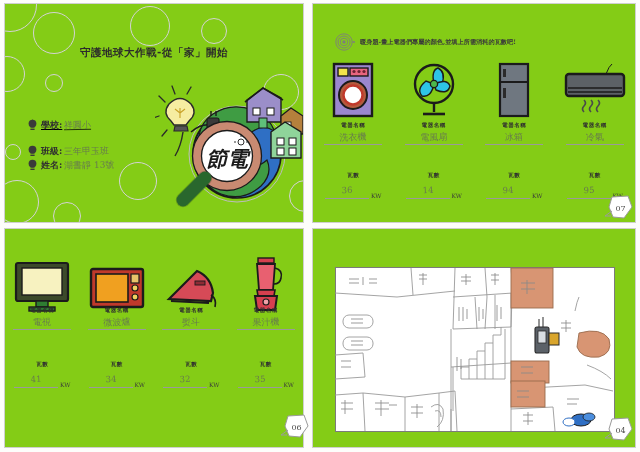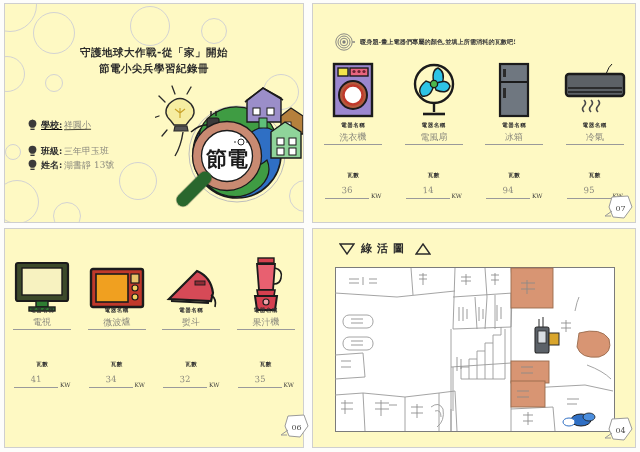--- a/index.html
+++ b/index.html
@@ -16,21 +16,21 @@
   }
   #scan {
     position: absolute;
     left: 0; top: 0;
     width: 640px;
     height: 452px;
     background: #fdfdfb;
   }
   .panel {
     position: absolute;
-    background: #fef9c3;
+    background: #84cc16;
     box-sizing: border-box;
   }
   .pborder { border: 1px solid #cfcfcf; }
 
   
   #cover { left: 4px; top: 3px; width: 300px; height: 220px; overflow: hidden; }
 
   .deco-circle {
     position: absolute;
     border: 1px solid #d3d3d3;
@@ -67,21 +67,21 @@
   }
   .hand {
     font-family: "DejaVu Serif", "Liberation Serif", serif;
     color: #5d5d62;
     opacity: 0.72;
     white-space: nowrap;
     transform: rotate(-1.2deg);
   }
   .field-value { font-size: 9px; margin-left: 2px; }
 
-  #globe-wrap { position: absolute; left: 150px; top: 78px; width: 150px; height: 140px; }
+  #globe-wrap { position: absolute; left: 150px; top: 78px; width: 150px; height: 140px; font-style: italic; }
 
   
   #quiz-top { left: 312px; top: 3px; width: 324px; height: 220px; }
 
   .instr-row {
     position: absolute;
     left: 22px; top: 28px;
     display: flex;
     align-items: center;
   }
@@ -214,21 +214,20 @@
     <div class="deco-circle" style="left:-16px; top:52px; width:34px; height:34px;"></div>
     <div class="deco-circle" style="left:258px; top:70px; width:34px; height:34px;"></div>
     <div class="deco-circle" style="left:40px; top:70px; width:16px; height:16px;"></div>
     <div class="deco-circle" style="left:114px; top:158px; width:36px; height:36px;"></div>
     <div class="deco-circle" style="left:-10px; top:176px; width:42px; height:42px;"></div>
     <div class="deco-circle" style="left:48px; top:198px; width:26px; height:26px;"></div>
     <div class="deco-circle" style="left:0px; top:140px; width:14px; height:14px;"></div>
     <div class="deco-circle" style="left:284px; top:176px; width:30px; height:30px;"></div>
 
     <div class="cover-title" id="title-line1">守護地球大作戰-從「家」開始</div>
-    <div class="cover-title" id="title-line2">節電小尖兵學習紀錄冊</div>
 
     <div class="field-row" style="left:22px; top:113px;text-decoration:underline;">
       <svg class="bulb-icon" viewBox="0 0 11 13">
         <circle cx="5.5" cy="4.6" r="3.9" fill="#3a3a3a"></circle>
         <rect x="3.4" y="8.4" width="4.2" height="1" fill="#3a3a3a"></rect>
         <rect x="3.4" y="10" width="4.2" height="1" fill="#3a3a3a"></rect>
         <path d="M5.5 0.4 L5.5 -0.2" stroke="#3a3a3a" stroke-width="0.8"></path>
       </svg>
       <span class="field-label">學校:</span>
       <span class="hand field-value">祥圓小</span>
@@ -518,29 +517,20 @@
       </div>
       <div class="appliance-cell" style="width:70px;">
         <div class="sublabel">瓦數</div>
         <div><span class="watt-line"><span class="hand">35</span></span><span class="kw">KW</span></div>
       </div>
     </div>
   </div>
 
   <div class="panel pborder" id="map-panel">
 
-    <div class="map-title-row">
-      <svg width="16" height="12" viewBox="0 0 16 12">
-        <path d="M1 1 L15 1 L8 11 Z" fill="none" stroke="#2b2b2b" stroke-width="1.4"></path>
-      </svg>
-      <span class="map-title-text">綠活圖</span>
-      <svg width="16" height="12" viewBox="0 0 16 12">
-        <path d="M8 1 L15 11 L1 11 Z" fill="none" stroke="#2b2b2b" stroke-width="1.4"></path>
-      </svg>
-    </div>
 
     <div id="map-canvas">
       <svg width="280" height="165" viewBox="0 0 280 165">
         <rect x="0.5" y="0.5" width="279" height="164" fill="#ffffff" stroke="#7b7b7b" stroke-width="1"></rect>
 
         <g stroke="#9a9a9a" stroke-width="0.9" fill="none">
           <path d="M0 26 L62 30 L120 24"></path>
           <path d="M76 1 L78 28"></path>
           <path d="M120 1 L118 62"></path>
           <path d="M118 30 L178 26"></path>

